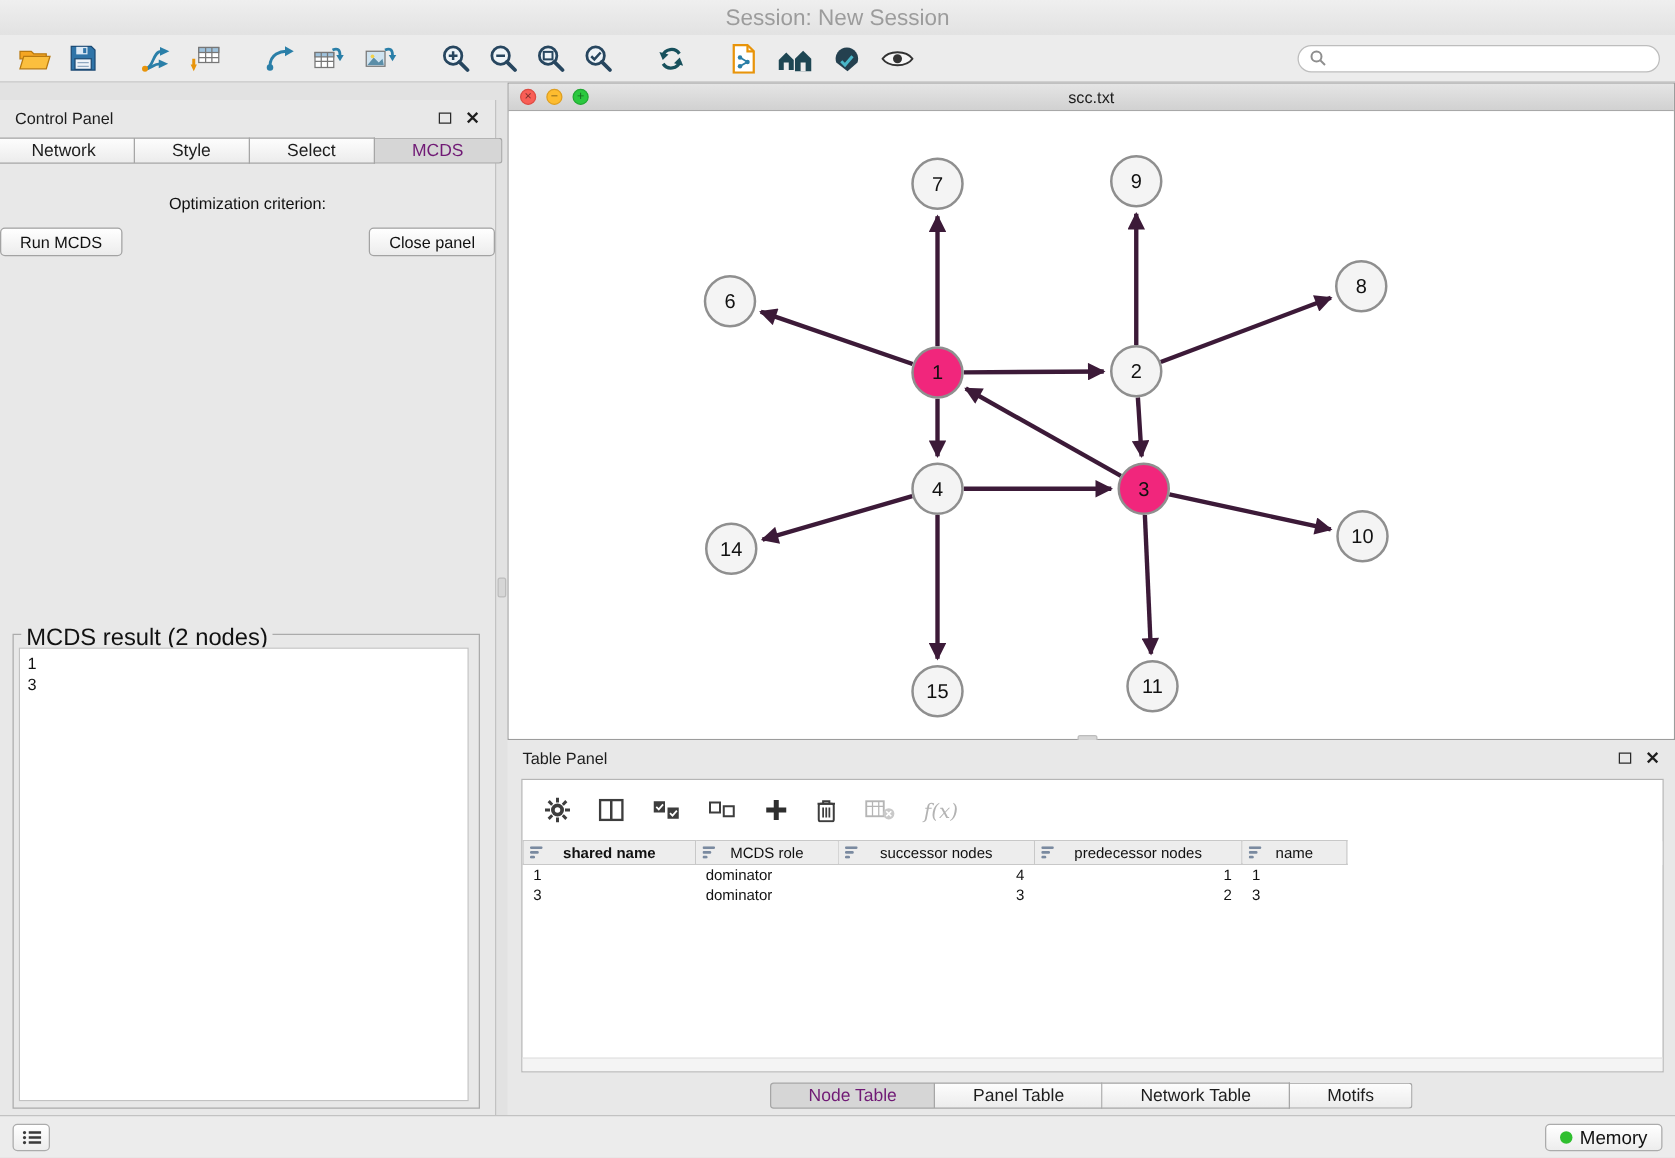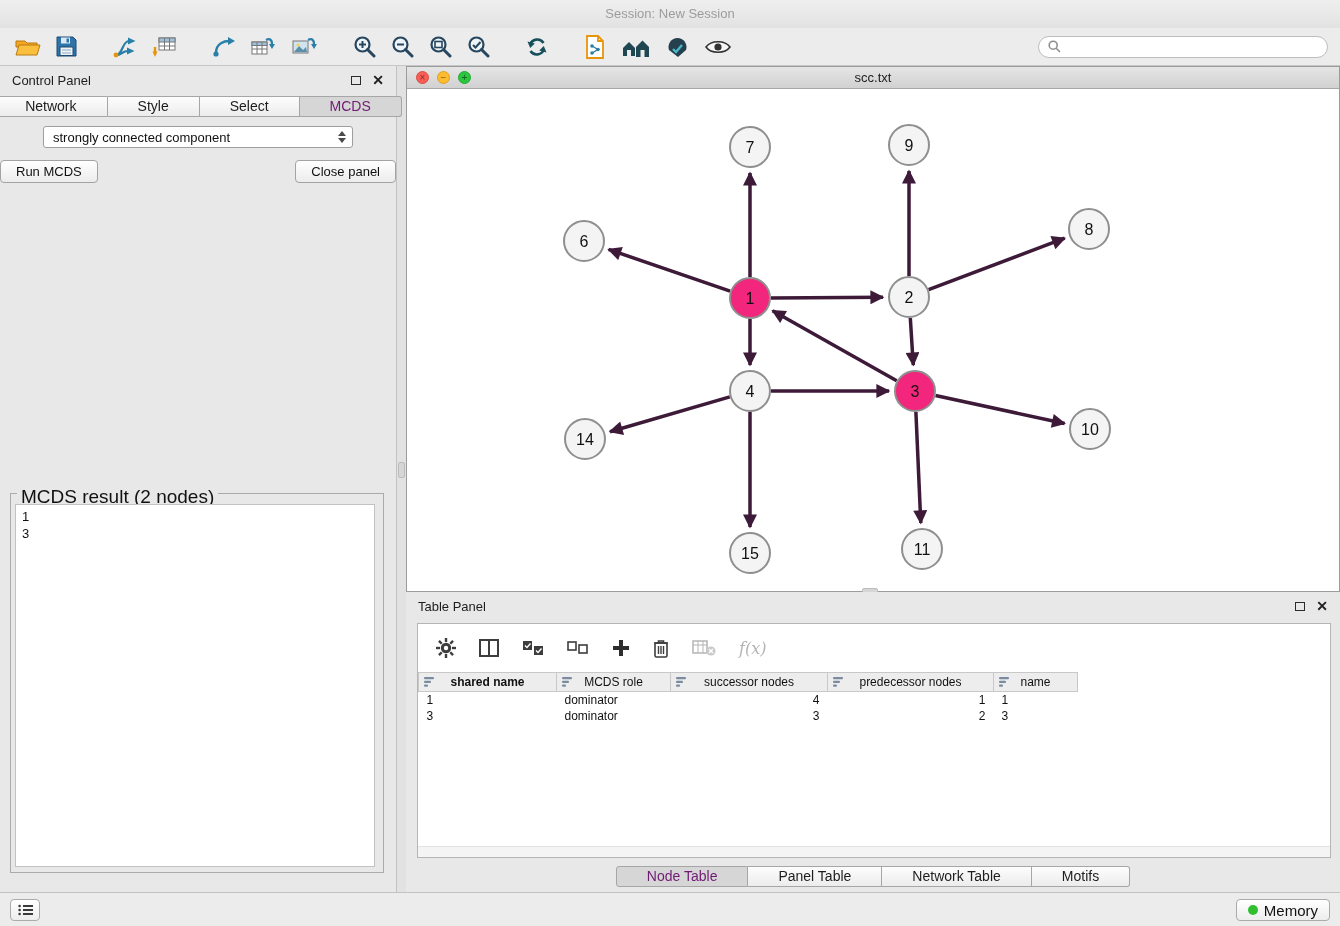--- a/index.html
+++ b/index.html
@@ -2,34 +2,34 @@
 <html><head>
 <meta charset="utf-8">
 <style>
   * { margin:0; padding:0; box-sizing:border-box; }
   html,body { width:1340px; height:926px; }
   body { font-family:"Liberation Sans",sans-serif; background:#e2e2e2; overflow:hidden; -webkit-user-select:none; }
   #app { position:relative; width:1340px; height:926px; background:#e2e2e2; }
 
   
   #titlebar { position:absolute; left:0; top:0; width:100%; height:28px; background:linear-gradient(#efefef,#e2e2e2);
-    text-align:center; line-height:28px; font-size:13px; color:#9c9c9c; }
+    text-align:center; line-height:28px; font-size:18px; color:#9c9c9c; }
 
   
   #toolbar { position:absolute; left:0; top:28px; width:100%; height:38px; background:#ececec;
     border-bottom:1px solid #c6c6c6; display:flex; align-items:center; padding:0 12px; }
   .tb { background:none; border:none; padding:2px 3px; margin-right:9px; cursor:pointer; display:flex; align-items:center; }
   .gap { width:20px; flex:0 0 auto; }
   .search { margin-left:auto; width:290px; height:22px; background:#fff; border:1px solid #bdbdbd; border-radius:11px;
     display:flex; align-items:center; padding:0 9px; }
   .search input { border:none; outline:none; flex:1; font-size:12px; background:transparent; margin-left:6px;
     font-family:"Liberation Sans",sans-serif; }
 
   
-  #control-panel { position:absolute; left:0; top:66px; width:397px; height:826px; background:#e8e8e8; border-right:1px solid #c2c2c2; }
+  #control-panel { position:absolute; left:0; top:80px; width:397px; height:826px; background:#e8e8e8; border-right:1px solid #c2c2c2; }
   .panel-head { height:28px; display:flex; align-items:center; padding:0 12px; font-size:13px; color:#1d1d1d; }
   .head-icons { margin-left:auto; display:flex; gap:11px; align-items:center; }
   .float-ic { width:10px; height:9px; border:1.5px solid #2b2b2b; display:inline-block; cursor:pointer; }
   .close-ic { font-size:14px; font-weight:bold; color:#1d1d1d; line-height:1; cursor:pointer; }
   .cp-tabs { display:flex; justify-content:center; margin-top:2px; }
   .tab { border:1px solid #a6a6a6; border-left:none; height:21px; line-height:19px; padding:0 30px; font-size:14px;
     background:linear-gradient(#fdfdfd,#ececec); color:#1d1d1d; cursor:pointer; font-family:"Liberation Sans",sans-serif; }
   .tab:first-child { border-left:1px solid #a6a6a6; border-radius:3px 0 0 3px; }
   .tab:last-child { border-radius:0 3px 3px 0; }
   .tab.active { background:#d6d6d6; color:#701a75; }
@@ -254,27 +254,21 @@
         <span class="float-ic"></span>
         <span class="close-ic">✕</span>
       </span>
     </div>
     <div class="cp-tabs">
       <button class="tab">Network</button>
       <button class="tab">Style</button>
       <button class="tab">Select</button>
       <button class="tab active">MCDS</button>
     </div>
-    <div class="dropdown">
-      <span>strongly connected component</span>
-      <span class="dd-arrows">
-          <i class="dd-up"></i>
-          <i class="dd-down"></i>
-        </span>
-    </div>
+    <div class="opt-label">Optimization criterion:</div>
     <div class="cp-buttons">
       <button class="btn">Run MCDS</button>
       <button class="btn">Close panel</button>
     </div>
     <div class="result-group">
       <span class="result-label">MCDS result (2 nodes)</span>
       <div class="result-list">
           <div>1</div>
           <div>3</div>
         </div>

